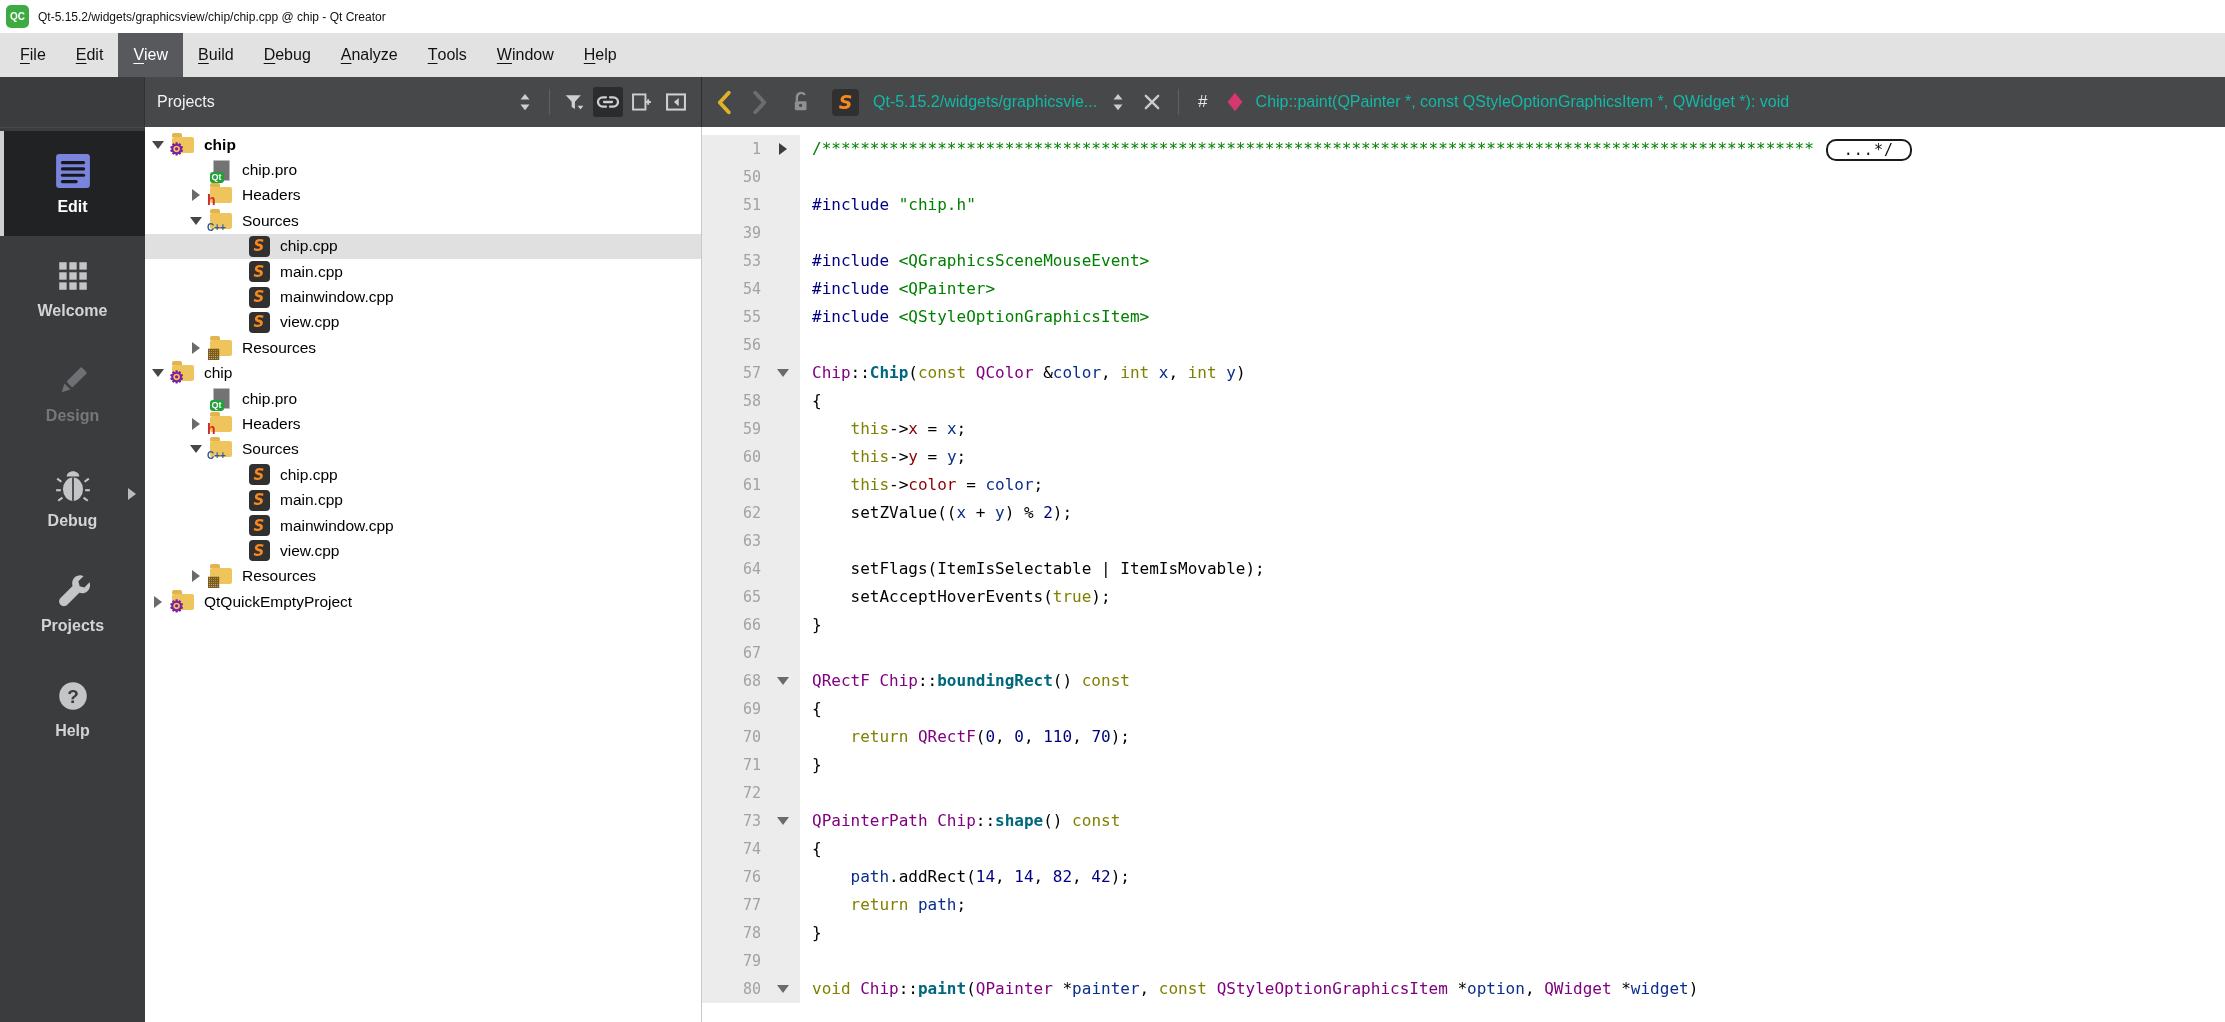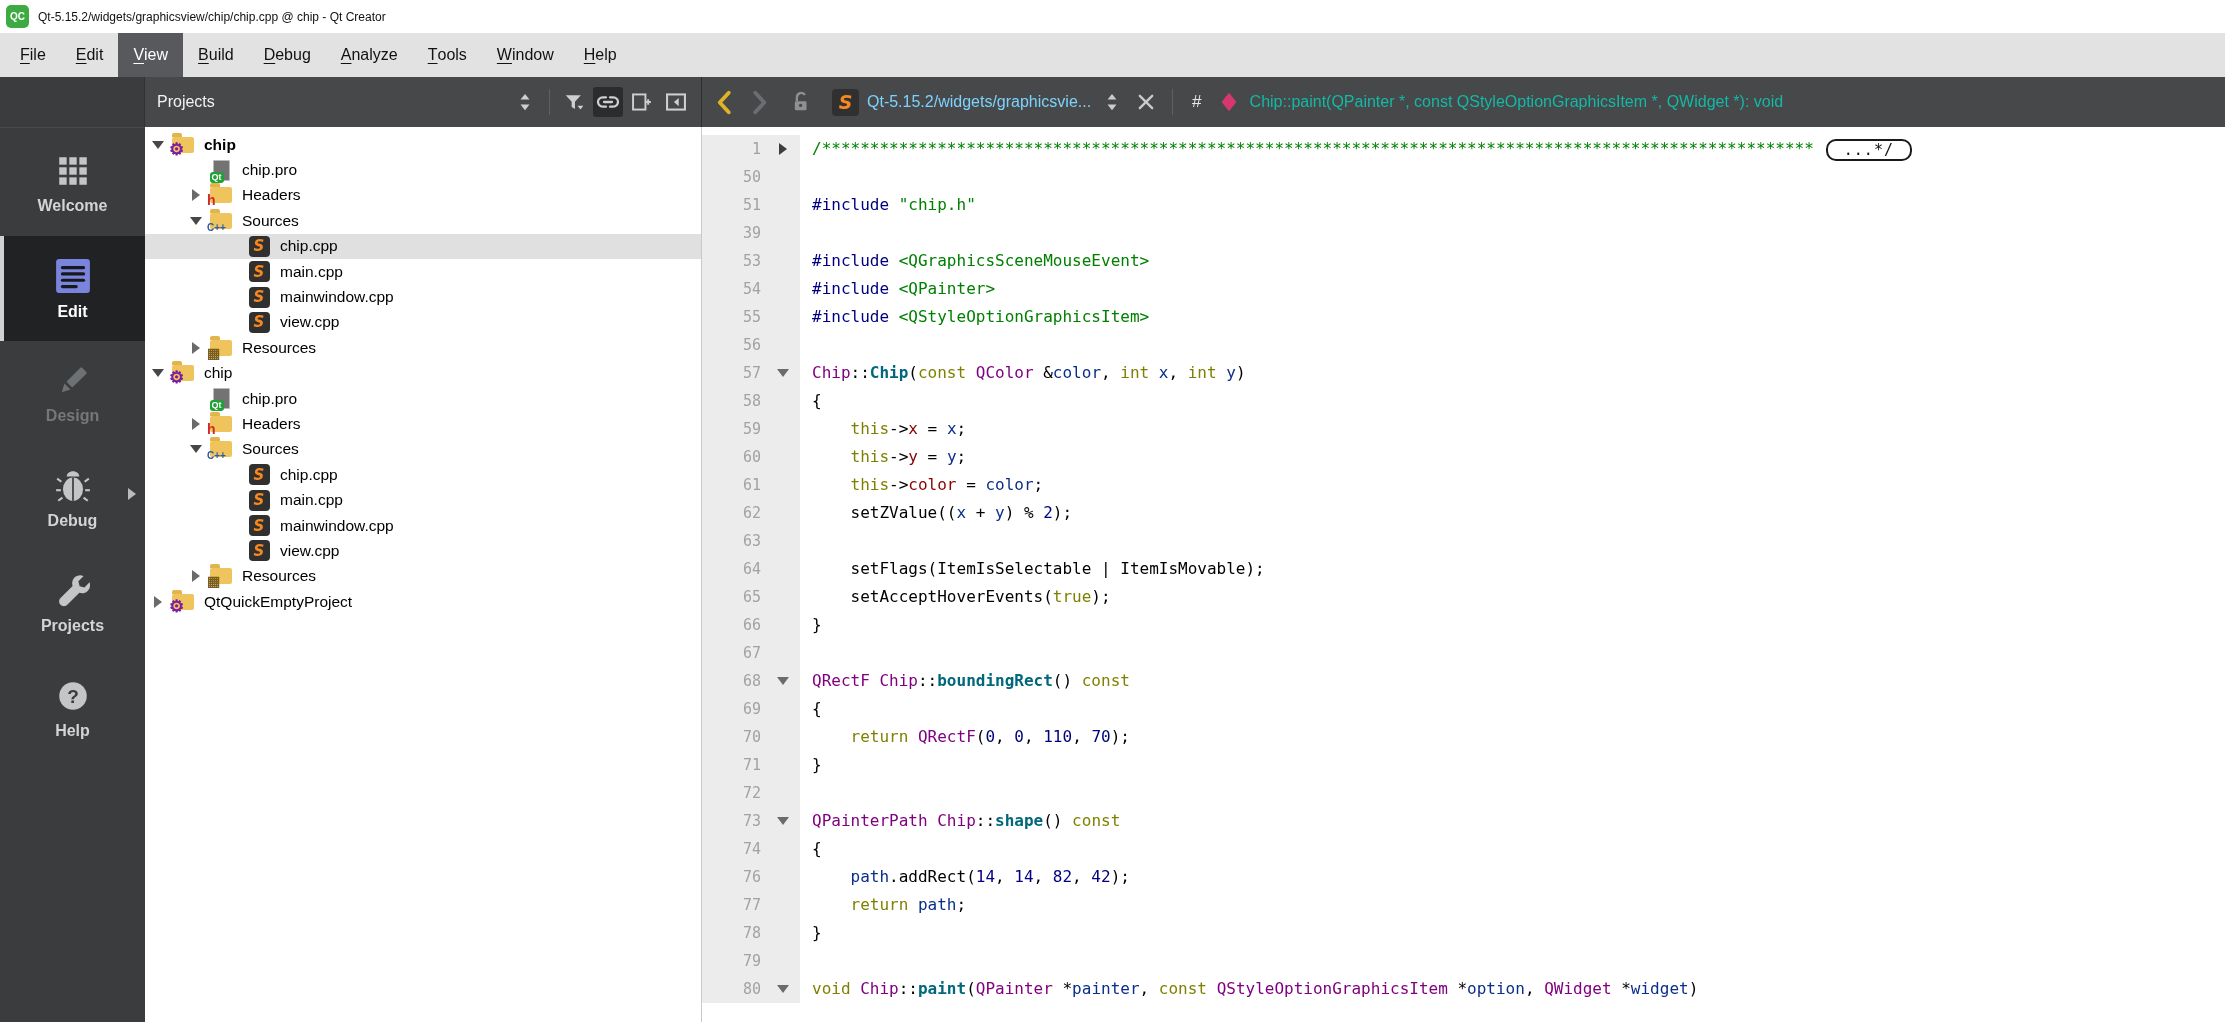--- a/index.html
+++ b/index.html
@@ -33,21 +33,21 @@
   .ph-sep { width:1px; height:26px; background:#5d5f61; margin:0 5px; }
 
   .editor-toolbar { flex:1; display:flex; align-items:center; padding:0 10px; gap:8px; overflow:hidden; }
   .et-icon { width:26px; height:28px; display:flex; align-items:center; justify-content:center; }
   .c-back { color:#dfb227; }
   .c-fwd  { color:#6b6d70; }
   .c-lock { color:#8e9093; margin-left:8px; }
   .cpp-chip { border-radius:4px; background:#303030; display:flex; align-items:center; justify-content:center;
     font-family:"DejaVu Sans",sans-serif; font-weight:bold; font-style:italic; color:#f6881f; }
   .cpp-chip.big { width:27px; height:27px; font-size:19px; margin-left:10px; }
-  .et-file { color:#7dd3fc; font-size:16px; margin-left:0; white-space:nowrap; }
+  .et-file { color:#14b8a6; font-size:16px; margin-left:6px; white-space:nowrap; }
   .c-updown { color:#c9cbcd; }
   .c-x { color:#c9cbcd; }
   .et-hash { color:#e8e8e8; font-size:17px; padding:0 6px; }
   .et-symbol { color:#14b8a6; font-size:16px; white-space:nowrap; overflow:hidden; }
 
   
   .mainrow { flex:1; display:flex; overflow:hidden; }
 
   
   .modebar { width:145px; flex:none; background:#3a3c3e; border-top:1px solid #47494b;
@@ -213,49 +213,49 @@
           <svg width="22" height="22" viewBox="0 0 16 16">
             <path d="M8 1.2L13.4 8 8 14.8 2.6 8z" fill="#d5376e"></path>
           </svg>
         </span>
       <span class="et-symbol">Chip::paint(QPainter *, const QStyleOptionGraphicsItem *, QWidget *): void</span>
     </div>
   </div>
 
   <div class="mainrow">
     <div class="modebar" id="modebar">
+        <div class="mode-item active">
+          <span class="mode-ic">
+            <svg width="38" height="38" viewBox="0 0 36 36">
+              <rect x="2" y="2" width="32" height="32" rx="3" fill="#7b84dd"></rect>
+              <g stroke="#17181c" stroke-width="3" stroke-linecap="round">
+                <line x1="8" y1="10" x2="28" y2="10"></line>
+                <line x1="8" y1="16" x2="28" y2="16"></line>
+                <line x1="8" y1="22" x2="28" y2="22"></line>
+                <line x1="8" y1="28" x2="21" y2="28"></line>
+              </g>
+            </svg>
+          </span>
+          <span>Edit</span>
+        </div>
         <div class="mode-item">
           <span class="mode-ic">
             <svg width="36" height="36" viewBox="0 0 34 34" fill="currentColor">
               <rect x="4" y="4" width="7" height="7"></rect>
               <rect x="13.5" y="4" width="7" height="7"></rect>
               <rect x="23" y="4" width="7" height="7"></rect>
               <rect x="4" y="13.5" width="7" height="7"></rect>
               <rect x="13.5" y="13.5" width="7" height="7"></rect>
               <rect x="23" y="13.5" width="7" height="7"></rect>
               <rect x="4" y="23" width="7" height="7"></rect>
               <rect x="13.5" y="23" width="7" height="7"></rect>
               <rect x="23" y="23" width="7" height="7"></rect>
             </svg>
           </span>
           <span>Welcome</span>
-        </div>
-        <div class="mode-item active">
-          <span class="mode-ic">
-            <svg width="38" height="38" viewBox="0 0 36 36">
-              <rect x="2" y="2" width="32" height="32" rx="3" fill="#7b84dd"></rect>
-              <g stroke="#17181c" stroke-width="3" stroke-linecap="round">
-                <line x1="8" y1="10" x2="28" y2="10"></line>
-                <line x1="8" y1="16" x2="28" y2="16"></line>
-                <line x1="8" y1="22" x2="28" y2="22"></line>
-                <line x1="8" y1="28" x2="21" y2="28"></line>
-              </g>
-            </svg>
-          </span>
-          <span>Edit</span>
         </div>
         <div class="mode-item disabled">
           <span class="mode-ic">
             <svg width="36" height="36" viewBox="0 0 34 34">
               <g fill="currentColor" transform="rotate(45 17 17)">
                 <rect x="13" y="2" width="8" height="20" rx="1.5"></rect>
                 <path d="M13 24.5h8L17 32z"></path>
               </g>
             </svg>
           </span>

